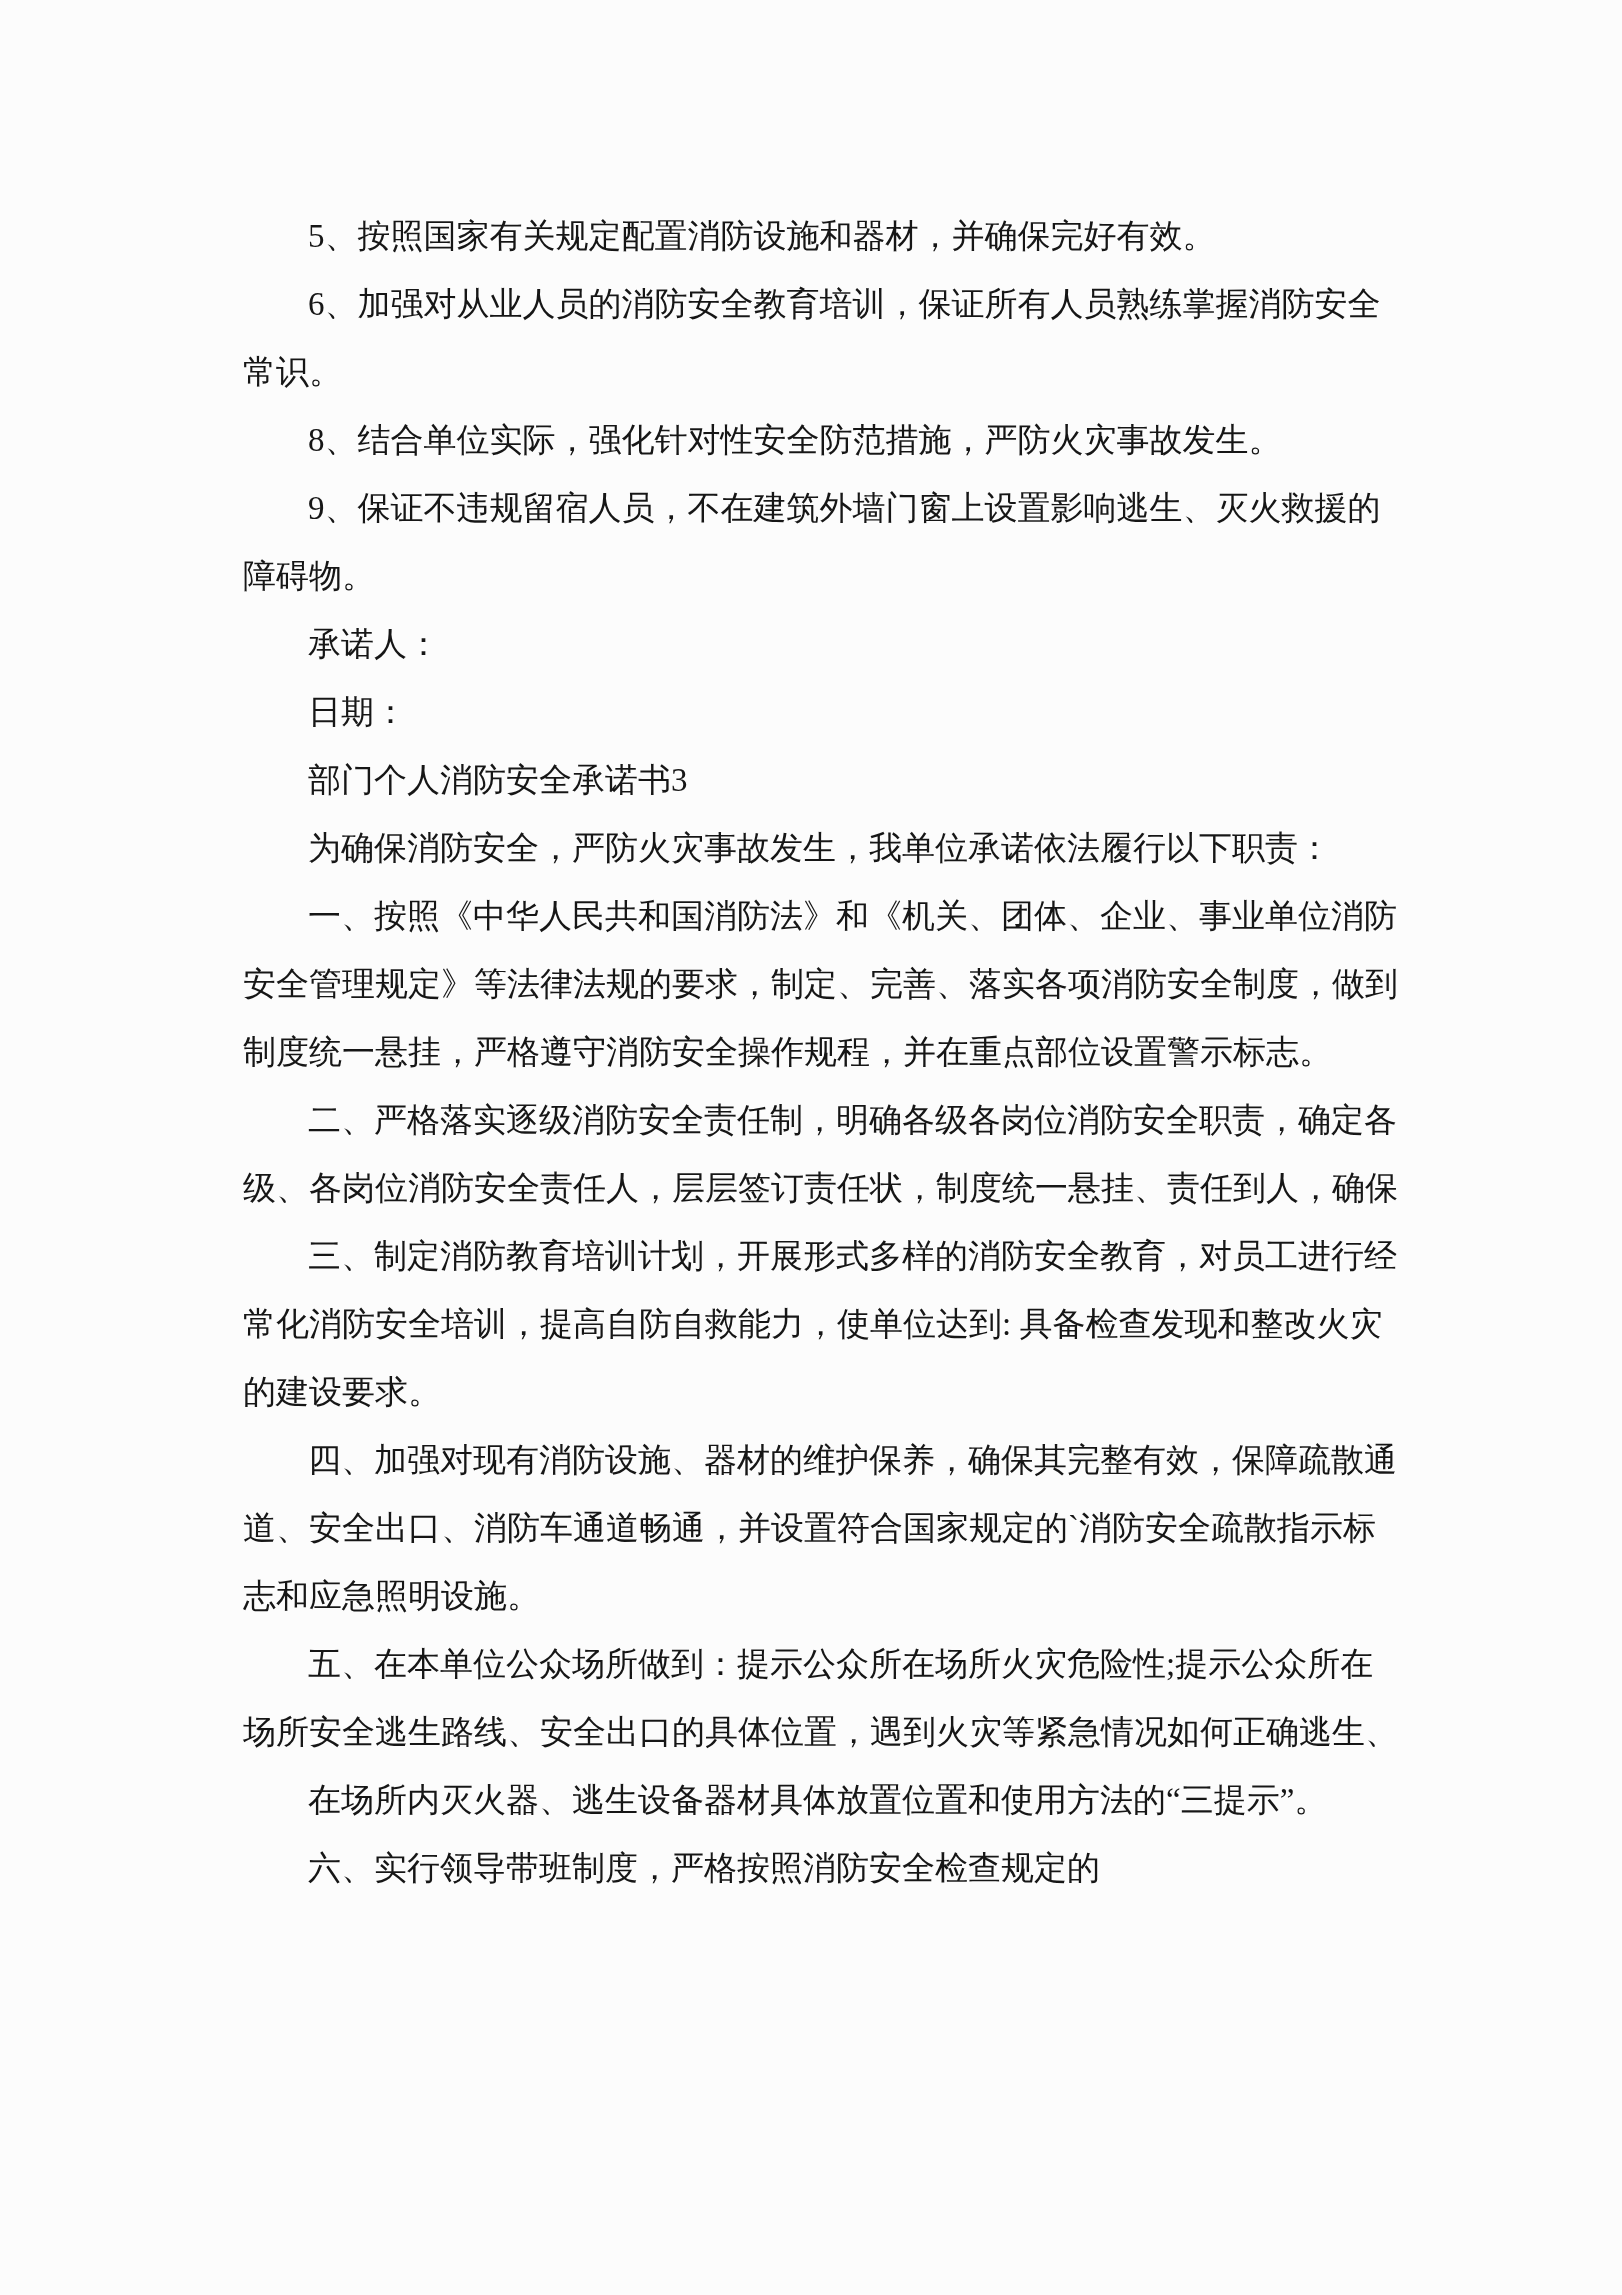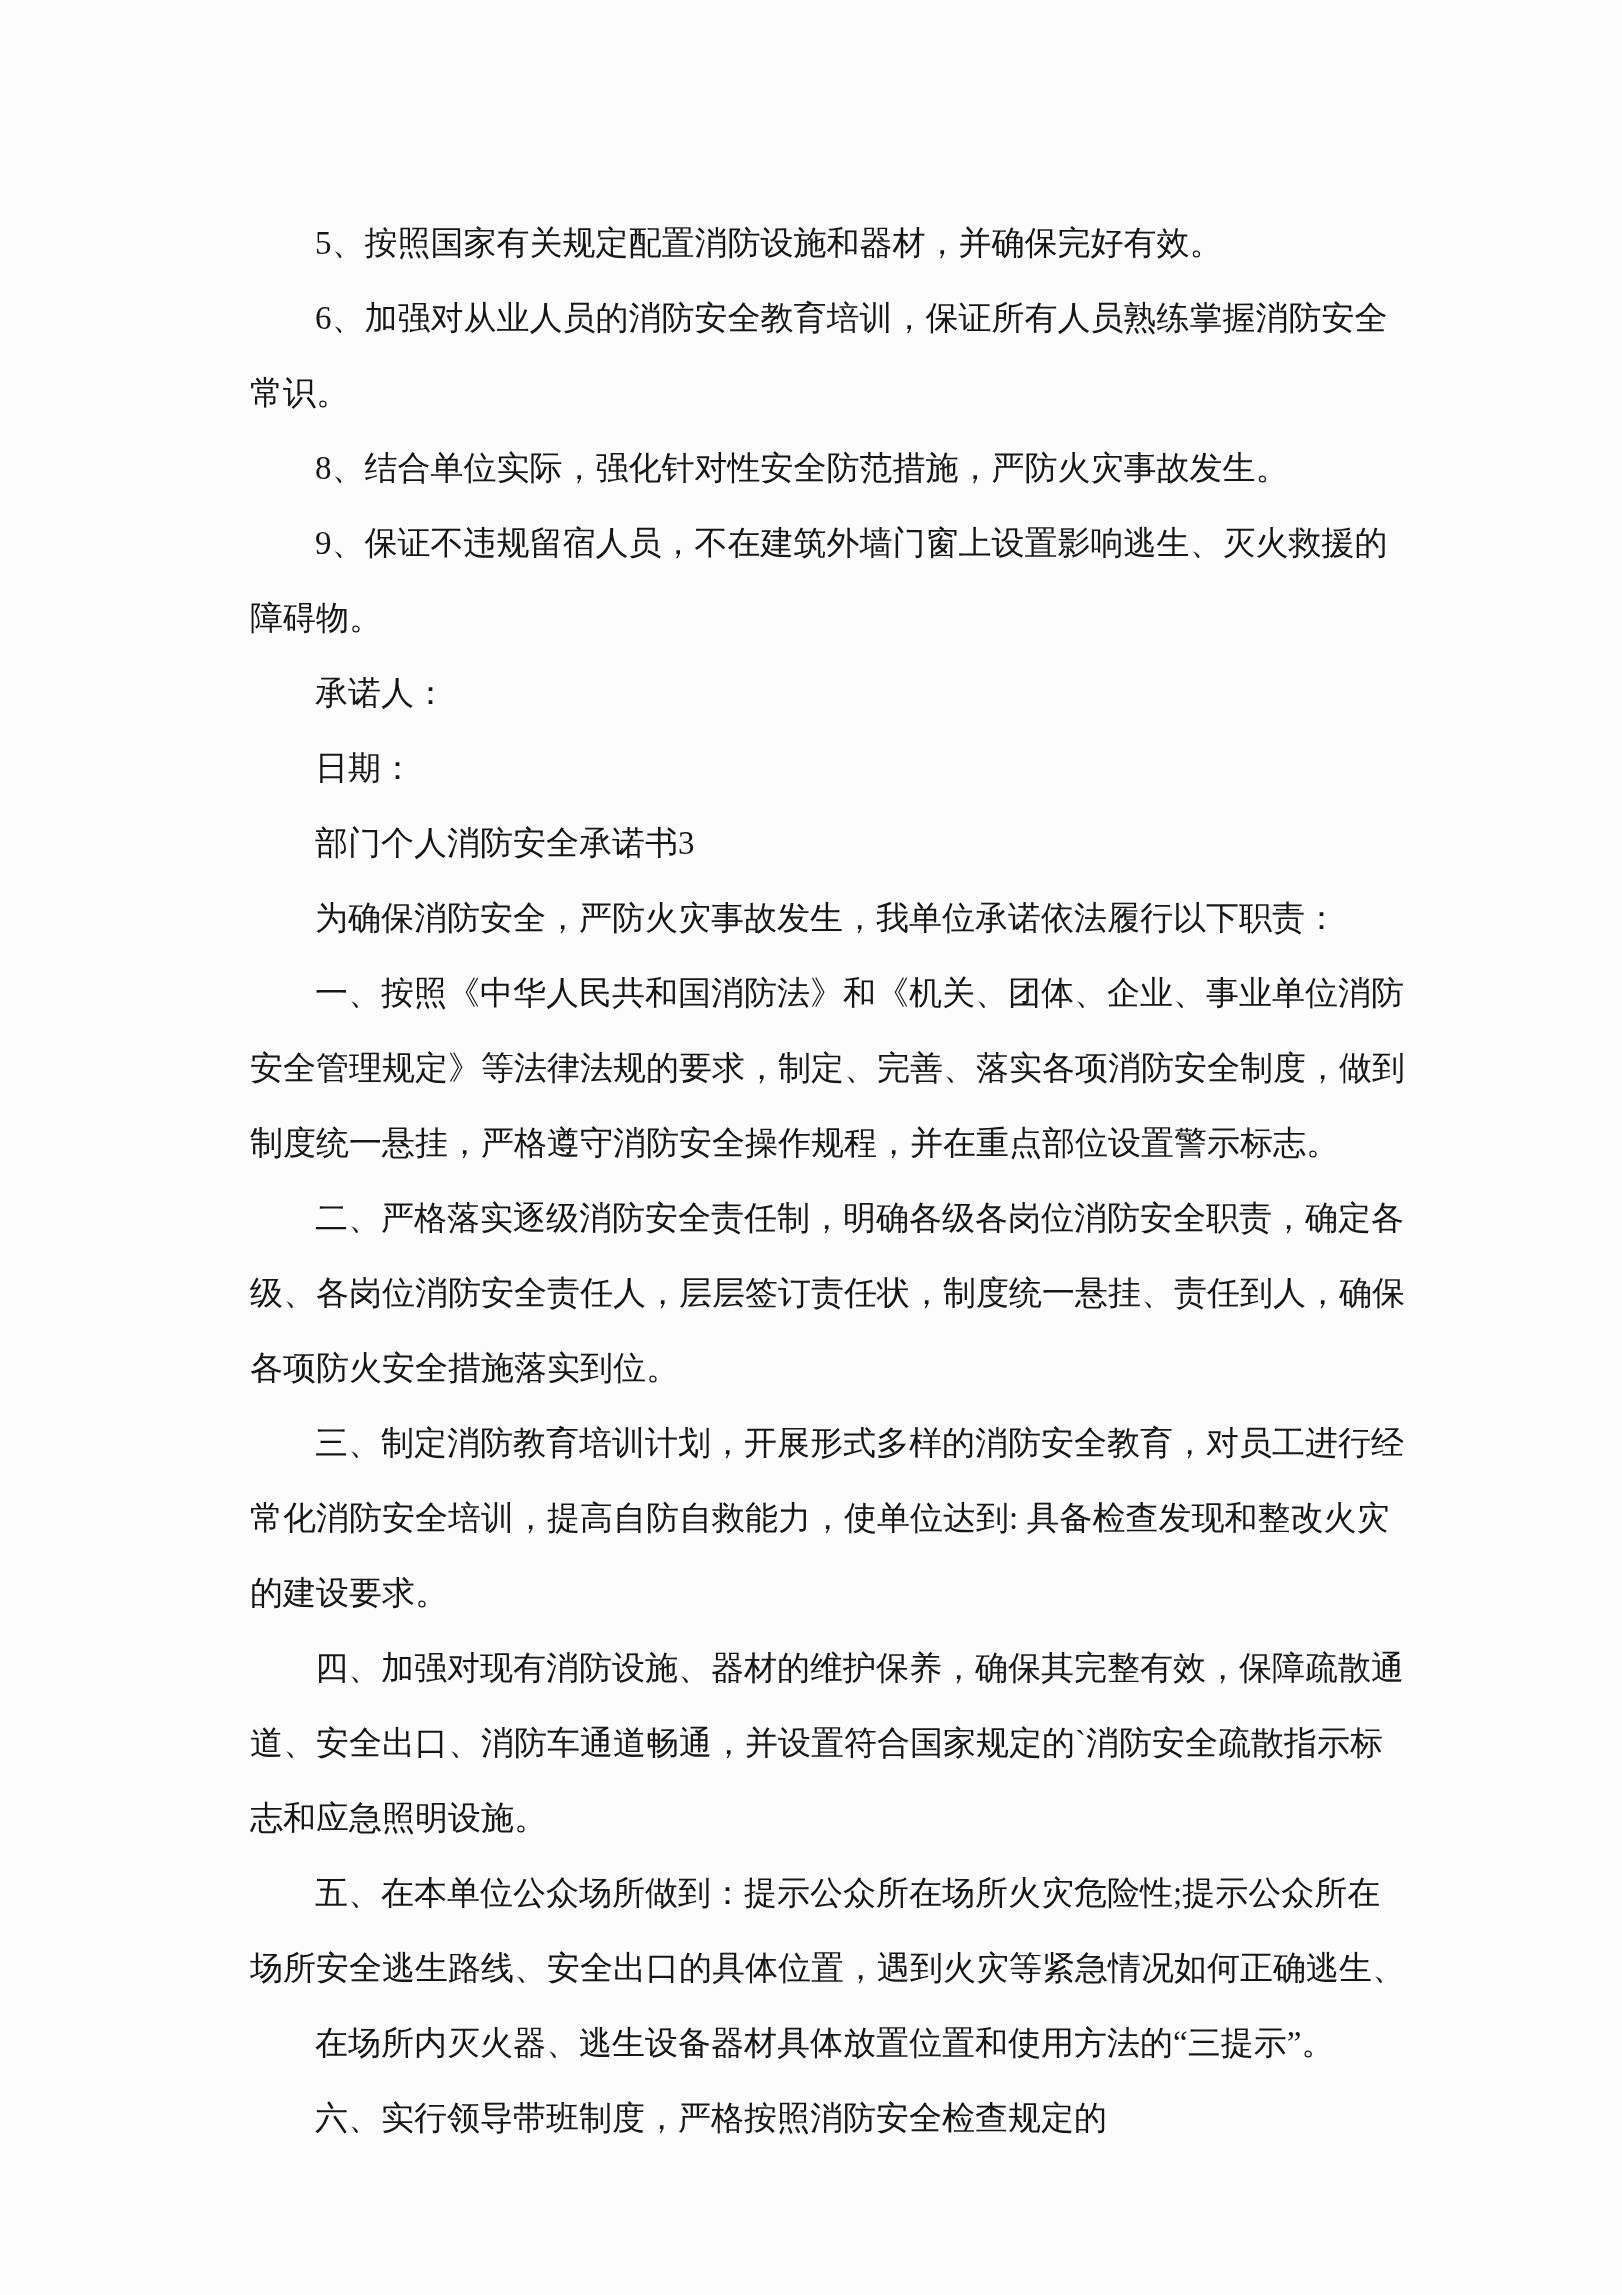--- a/index.html
+++ b/index.html
@@ -26,21 +26,21 @@
     left: 239px;
     top: 200px;
     width: 1171px;
     font-family: "Liberation Serif", "DejaVu Serif", serif;
     font-size: 33px;
     line-height: 64px;
     color: #161616;
     letter-spacing: 0;
   }
   .text-block p {
-    margin: 11px;
+    margin: 4px;
     padding: 0;
     white-space: nowrap;
   }
   .text-block p.indent {
     padding-left: 65px;
   }
 </style>
 </head>
 <body>
 
@@ -54,21 +54,20 @@
     <p>障碍物。</p>
     <p class="indent">承诺人：</p>
     <p class="indent">日期：</p>
     <p class="indent">部门个人消防安全承诺书3</p>
     <p class="indent">为确保消防安全，严防火灾事故发生，我单位承诺依法履行以下职责：</p>
     <p class="indent">一、按照《中华人民共和国消防法》和《机关、团体、企业、事业单位消防</p>
     <p>安全管理规定》等法律法规的要求，制定、完善、落实各项消防安全制度，做到</p>
     <p>制度统一悬挂，严格遵守消防安全操作规程，并在重点部位设置警示标志。</p>
     <p class="indent">二、严格落实逐级消防安全责任制，明确各级各岗位消防安全职责，确定各</p>
     <p>级、各岗位消防安全责任人，层层签订责任状，制度统一悬挂、责任到人，确保</p>
-    <p>各项防火安全措施落实到位。</p>
     <p class="indent">三、制定消防教育培训计划，开展形式多样的消防安全教育，对员工进行经</p>
     <p>常化消防安全培训，提高自防自救能力，使单位达到: 具备检查发现和整改火灾</p>
     <p>的建设要求。</p>
     <p class="indent">四、加强对现有消防设施、器材的维护保养，确保其完整有效，保障疏散通</p>
     <p>道、安全出口、消防车通道畅通，并设置符合国家规定的`消防安全疏散指示标</p>
     <p>志和应急照明设施。</p>
     <p class="indent">五、在本单位公众场所做到：提示公众所在场所火灾危险性;提示公众所在</p>
     <p>场所安全逃生路线、安全出口的具体位置，遇到火灾等紧急情况如何正确逃生、</p>
     <p class="indent">在场所内灭火器、逃生设备器材具体放置位置和使用方法的“三提示”。</p>
     <p class="indent">六、实行领导带班制度，严格按照消防安全检查规定的</p>

